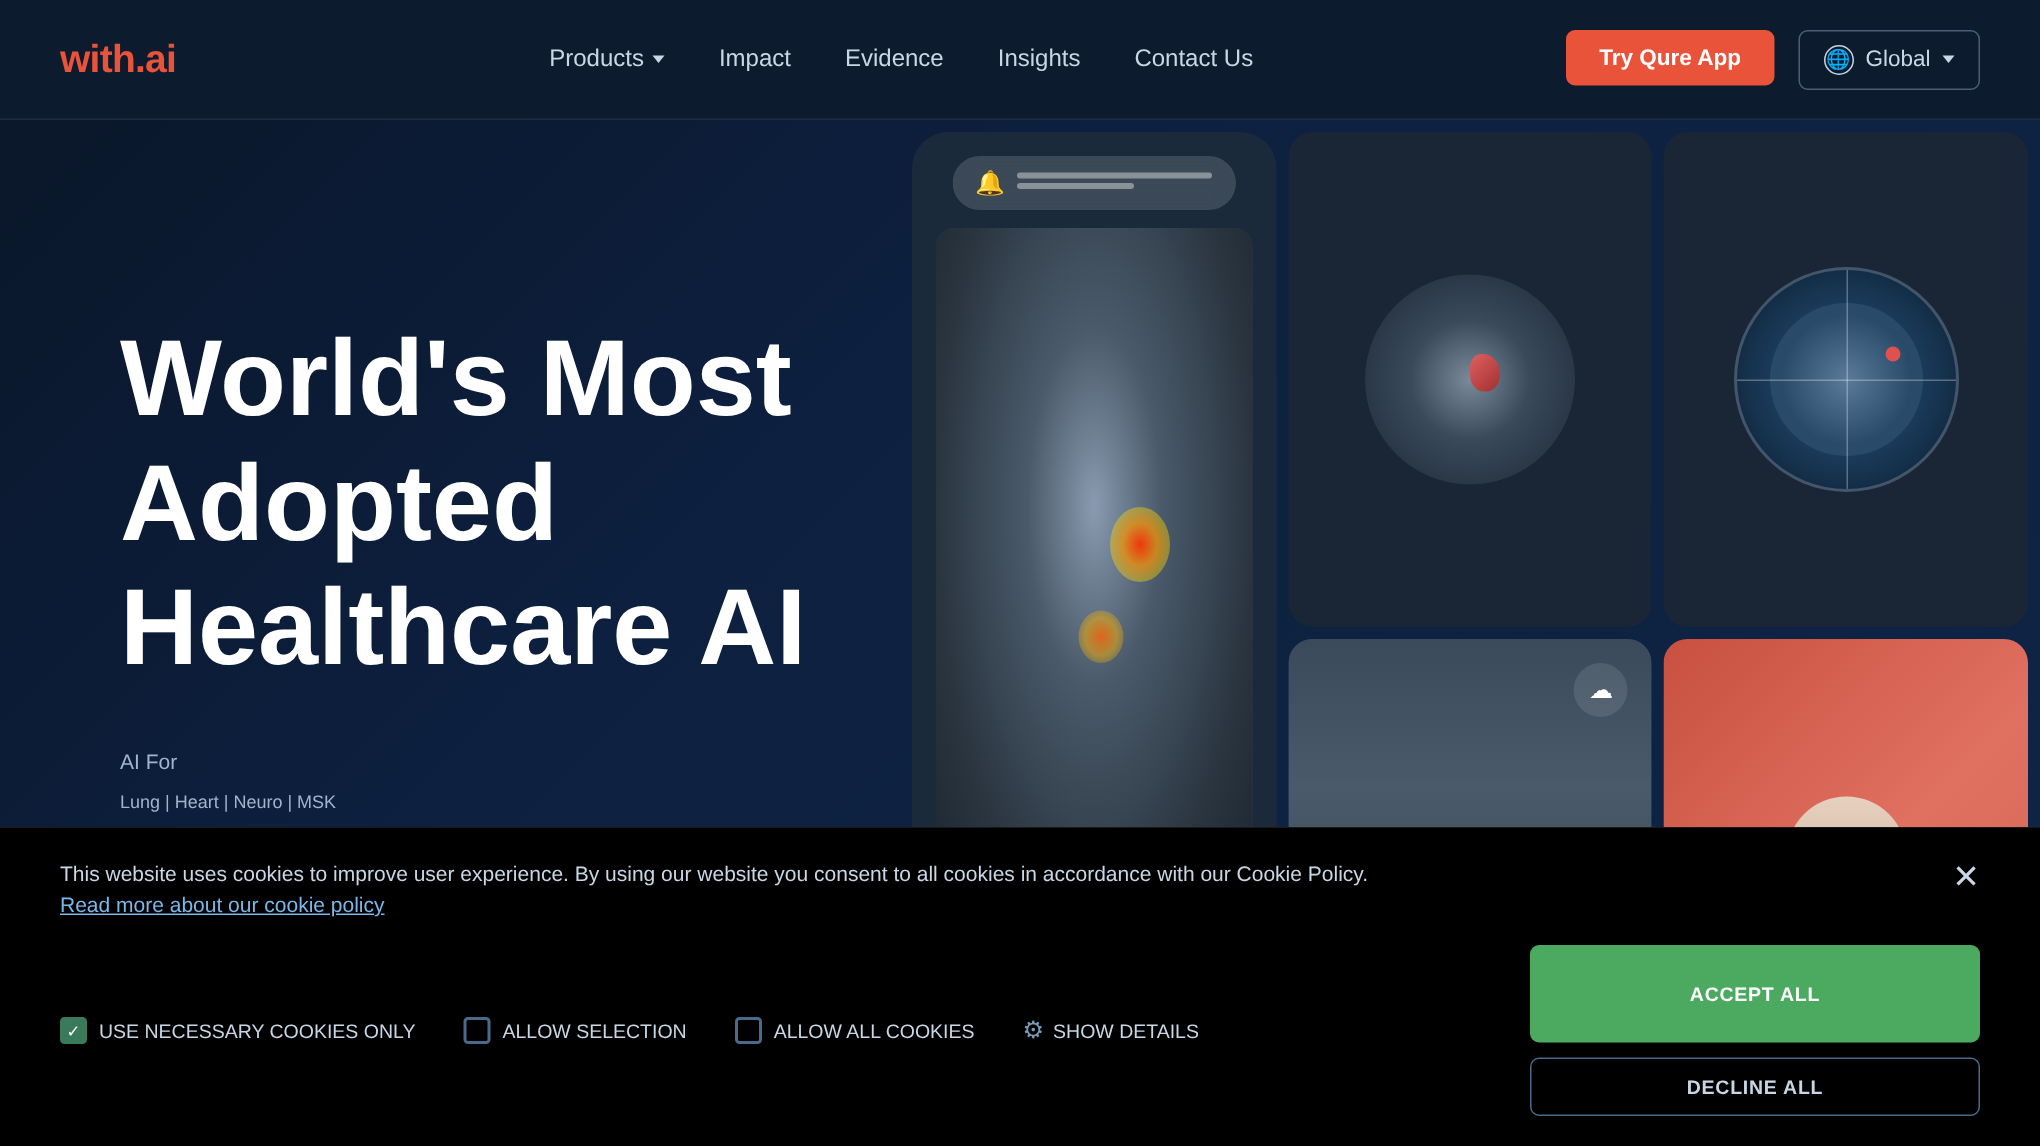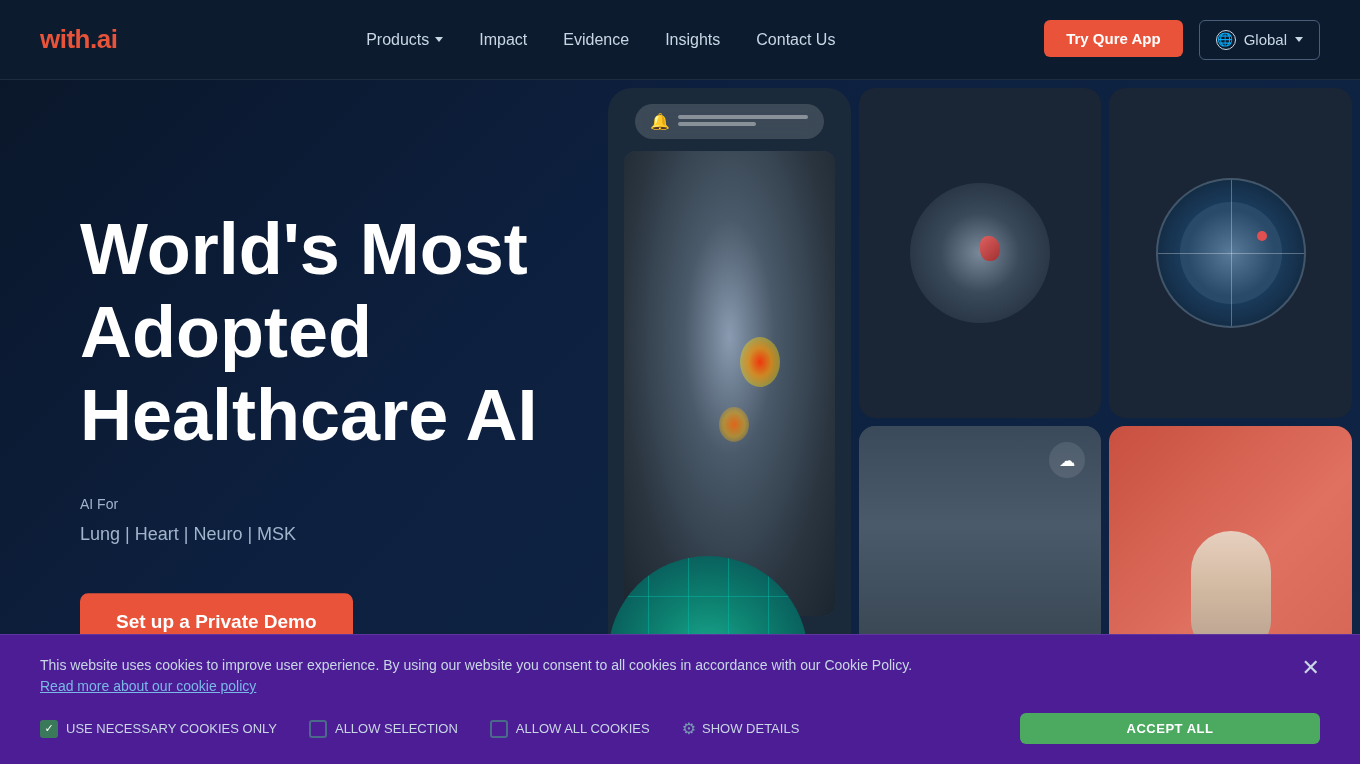--- a/index.html
+++ b/index.html
@@ -60,21 +60,21 @@
       margin-top: 48px;
     }
     .hero-title {
       font-size: 72px; font-weight: 700; color: #fff;
       line-height: 1.15; margin-bottom: 40px;
     }
     .hero-sub {
       font-size: 14px; color: #a0b4cc; margin-bottom: 12px; font-weight: 400;
     }
     .hero-tags {
-      font-size: 18px; color: #a0b4cc; margin-bottom: 48px; font-weight: 400;
+      font-size: 12px; color: #a0b4cc; margin-bottom: 48px; font-weight: 400;
     }
     .demo-btn {
       background: #e8533a; color: #fff; border: none; border-radius: 8px;
       padding: 18px 36px; font-size: 19px; font-weight: 600; cursor: pointer;
     }
 
     
     .hero-visuals {
       position: absolute; right: 0; top: 80px;
       width: 760px; height: 684px;
@@ -315,21 +315,21 @@
     }
     .globe-grid-v {
       position: absolute;
       height: 100%; width: 1px;
       background: rgba(0,200,180,0.4);
     }
 
     
     .cookie-banner {
       position: fixed; bottom: 0; left: 0; width: 100%;
-      background: #4c1d95; padding: 20px 40px;
+      background: #000000; padding: 20px 40px;
       z-index: 200; border-top: 1px solid rgba(255,255,255,0.1);
     }
     .cookie-top {
       display: flex; align-items: flex-start; justify-content: space-between;
       margin-bottom: 16px;
     }
     .cookie-text {
       color: #c8d6e5; font-size: 14px; max-width: 880px; line-height: 1.5;
     }
     .cookie-link { color: #7ab8e8; text-decoration: underline; cursor: pointer; }
@@ -348,21 +348,21 @@
       display: flex; align-items: center; justify-content: center;
       flex-shrink: 0;
     }
     .checkbox-box.checked { background: #3a7a5a; border-color: #3a7a5a; }
     .check-mark { color: #fff; font-size: 11px; }
     .gear-icon-sm { color: #7a9ab5; font-size: 16px; }
     .show-details { color: #c8d6e5; font-size: 13px; cursor: pointer; display: flex; align-items: center; gap: 6px; }
     .cookie-buttons { display: flex; flex-direction: column; gap: 10px; margin-left: auto; min-width: 300px; }
     .accept-btn {
       background: #4caa60; color: #fff; border: none; border-radius: 6px;
-      padding: 8px 24px; font-size: 13px; font-weight: 700; cursor: pointer;
+      padding: 25px 24px; font-size: 13px; font-weight: 700; cursor: pointer;
       text-transform: uppercase; letter-spacing: 0.5px;
     }
     .decline-btn {
       background: transparent; color: #c8d6e5; border: 1.5px solid #4a6a8a;
       border-radius: 6px; padding: 11px 24px; font-size: 13px; font-weight: 700;
       cursor: pointer; text-transform: uppercase; letter-spacing: 0.5px;
     }
     .cookie-bottom-row {
       display: flex; align-items: center; gap: 32px; flex-wrap: wrap;
     }
@@ -524,15 +524,18 @@
 
       <div class="show-details">
         <span class="gear-icon-sm">⚙</span>
         <span>SHOW DETAILS</span>
       </div>
     </div>
     <div class="cookie-buttons">
       <button class="accept-btn">
         <span>ACCEPT ALL</span>
       </button>
+      <button class="decline-btn">
+        <span>DECLINE ALL</span>
+      </button>
     </div>
   </div>
 </div>
 
 </body></html>

